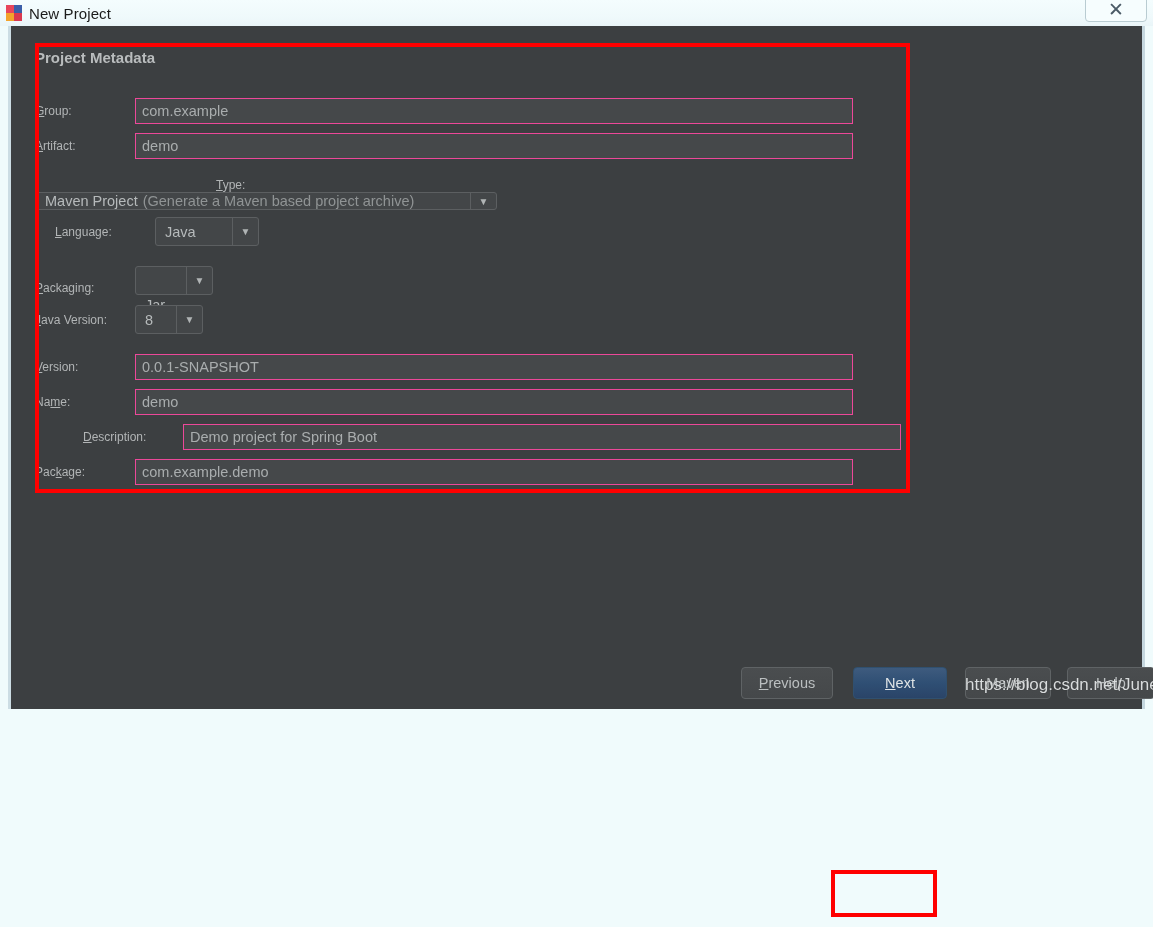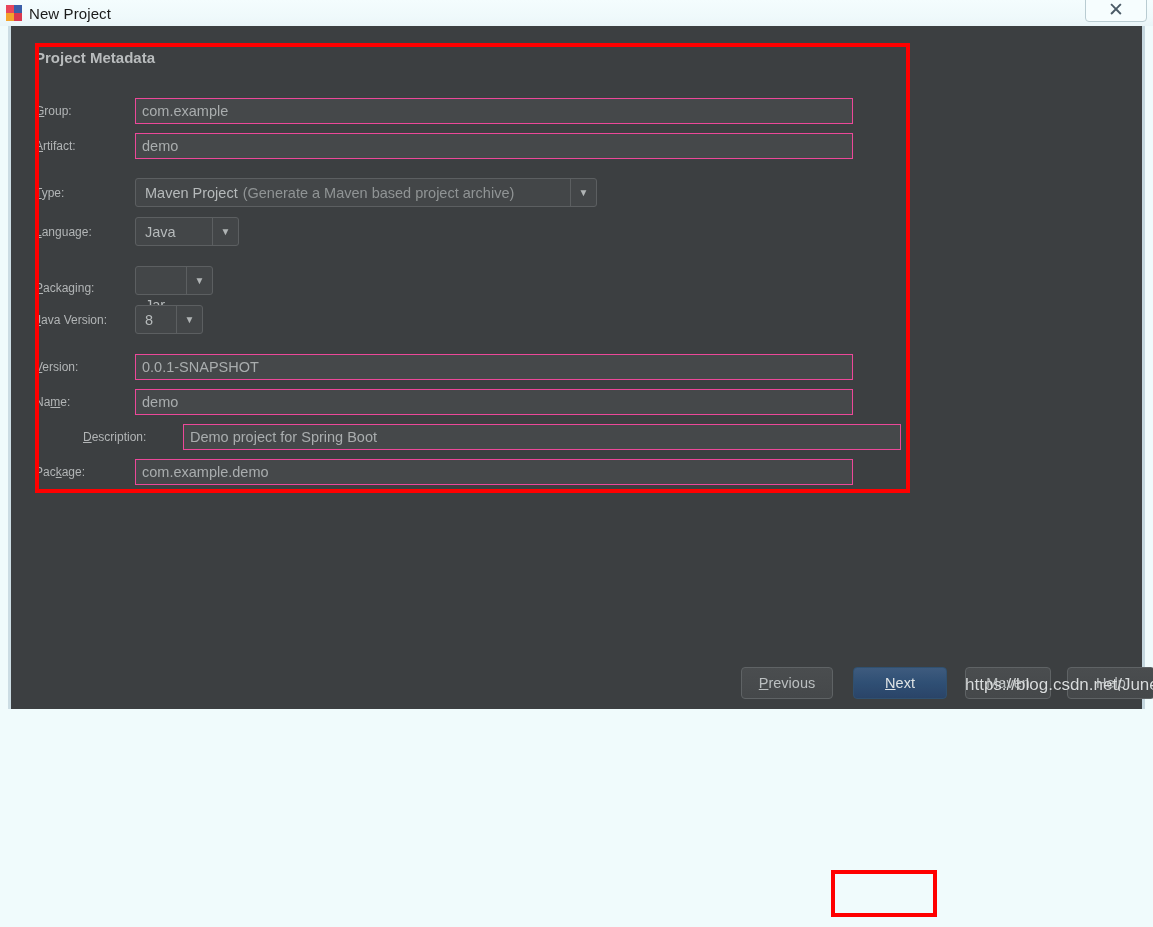--- a/index.html
+++ b/index.html
@@ -240,32 +240,32 @@
       <div class="form-row" style="top:72px;">
         <div class="form-label"><u>G</u>roup:</div>
         <div class="text-input wide">com.example</div>
       </div>
 
       <div class="form-row" style="top:107px;">
         <div class="form-label"><u>A</u>rtifact:</div>
         <div class="text-input wide">demo</div>
       </div>
 
-      <div class="form-row" style="top:152px;height:29px;">
+      <div class="form-row" style="top:152px;height:29px;flex-direction:column;">
         <div class="form-label"><u>T</u>ype:</div>
         <div class="combo" id="combo-type">
           <div class="combo-text">
             <span>Maven Project</span>
             <span class="muted">(Generate a Maven based project archive)</span>
           </div>
           <div class="combo-arrow">▼</div>
         </div>
       </div>
 
-      <div class="form-row" style="top:191px;height:29px;">
+      <div class="form-row" style="top:191px;height:29px;margin-left:20px;">
         <div class="form-label"><u>L</u>anguage:</div>
         <div class="combo" id="combo-language">
           <div class="combo-text">Java</div>
           <div class="combo-arrow">▼</div>
         </div>
       </div>
 
       <div class="form-row" style="top:240px;height:29px;align-items:flex-end;">
         <div class="form-label"><u>P</u>ackaging:</div>
         <div class="combo" id="combo-packaging">

